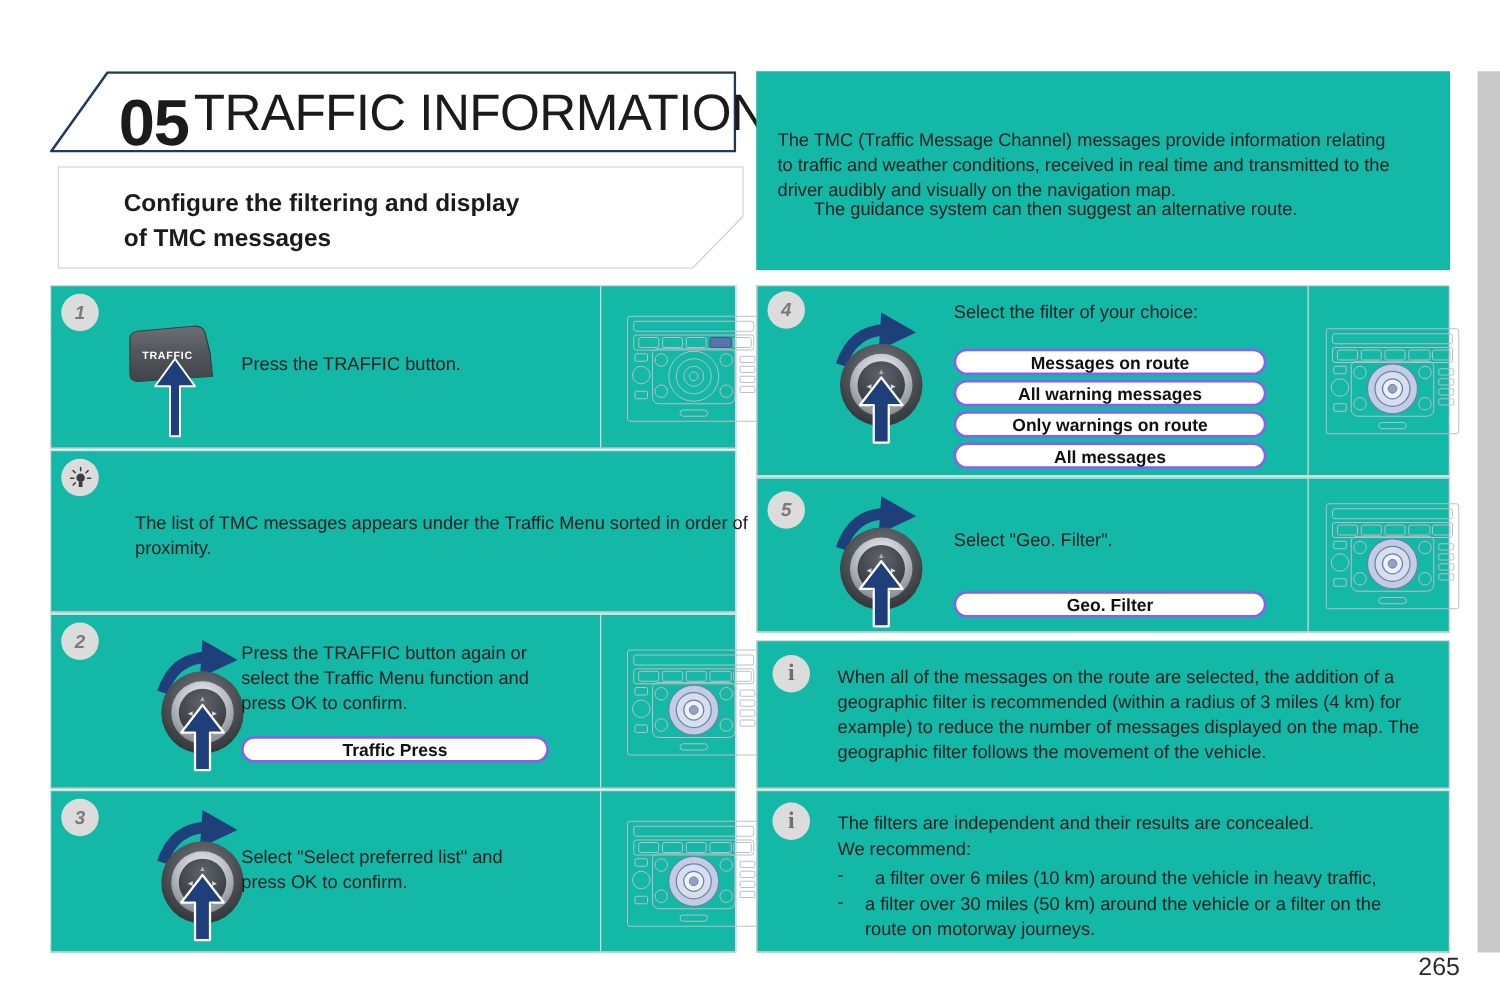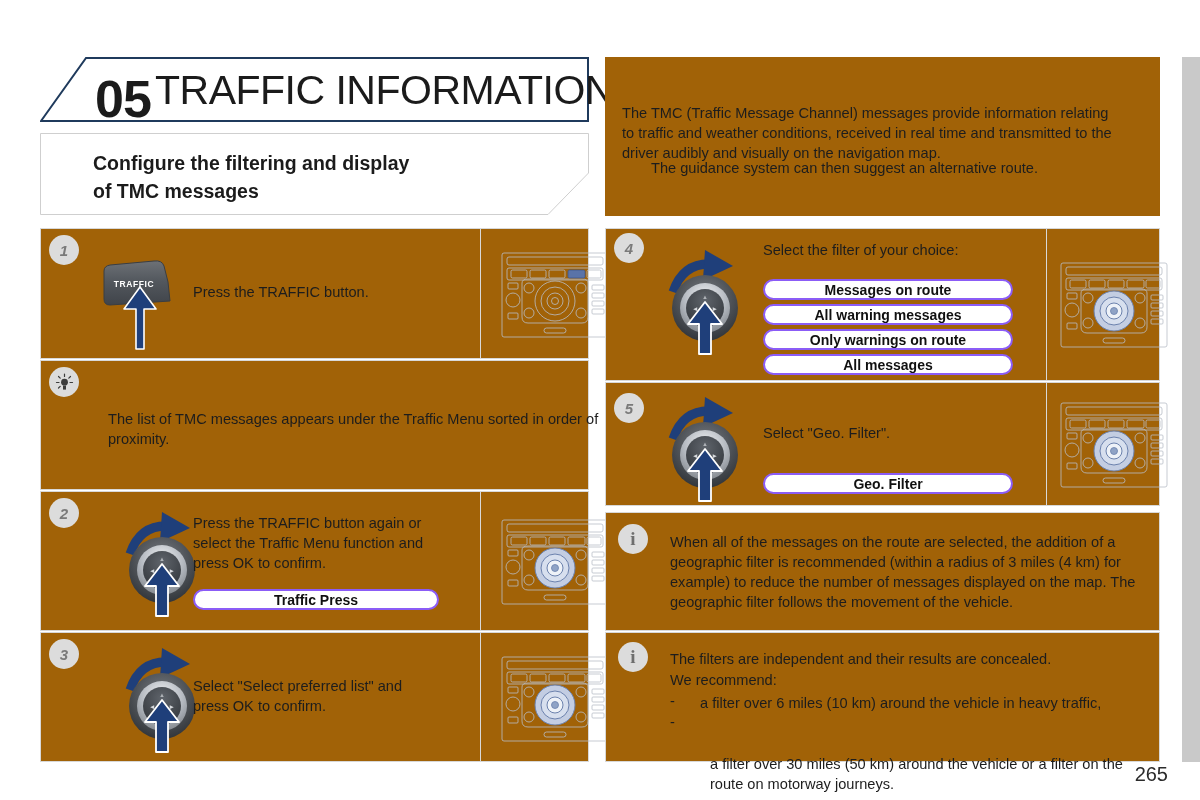--- a/index.html
+++ b/index.html
@@ -52,41 +52,41 @@
     font-size: 41px;
     font-weight: normal;
     color: #1b1b1b;
     letter-spacing: -0.5px;
     white-space: nowrap;
   }
 
   
   .subtitle-box {
     position: absolute;
-    left: 40px;
+    left: 46px;
     top: 133px;
     width: 549px;
     height: 82px;
   }
   .subtitle-box svg { position: absolute; left: 0; top: 0; }
   .subtitle-text {
     position: absolute;
     left: 53px;
     top: 17px;
     width: 460px;
     font-size: 19.5px;
     font-weight: bold;
     color: #1b1b1b;
     line-height: 1.42;
   }
 
   
   .card {
     position: absolute;
-    background: #a16207;
+    background: #14b8a6;
     border: 1px solid #d8d8d8;
     box-sizing: border-box;
   }
   .cell-div {
     position: absolute;
     top: 0;
     bottom: 0;
     width: 1px;
     background: #d8d8d8;
   }
@@ -567,18 +567,18 @@
 
   <div class="card" style="left:605px; top:632px; width:555px; height:130px;">
     <div class="badge info" style="left:12px; top:9px;">i</div>
     <div class="body-text" style="left:64px; top:16px; width:480px;">The filters are independent and their results are concealed.</div>
     <div class="body-text" style="left:64px; top:37px; width:480px;">We recommend:</div>
 
     <div class="list-dash" style="left:64px; top:60px;">-</div>
     <div class="body-text" style="left:94px; top:60px; width:460px;">a filter over 6 miles (10 km) around the vehicle in heavy traffic,</div>
 
     <div class="list-dash" style="left:64px; top:81px;">-</div>
-    <div class="body-text" style="left:104px; top:81px; width:450px;margin-top:40px;">a filter over 30 miles (50 km) around the vehicle or a filter on the route on motorway journeys.</div>
+    <div class="body-text" style="left:86px; top:81px; width:450px;">a filter over 30 miles (50 km) around the vehicle or a filter on the route on motorway journeys.</div>
   </div>
 
   <div class="page-num">265</div>
 
 </div>
 
 </body></html>

